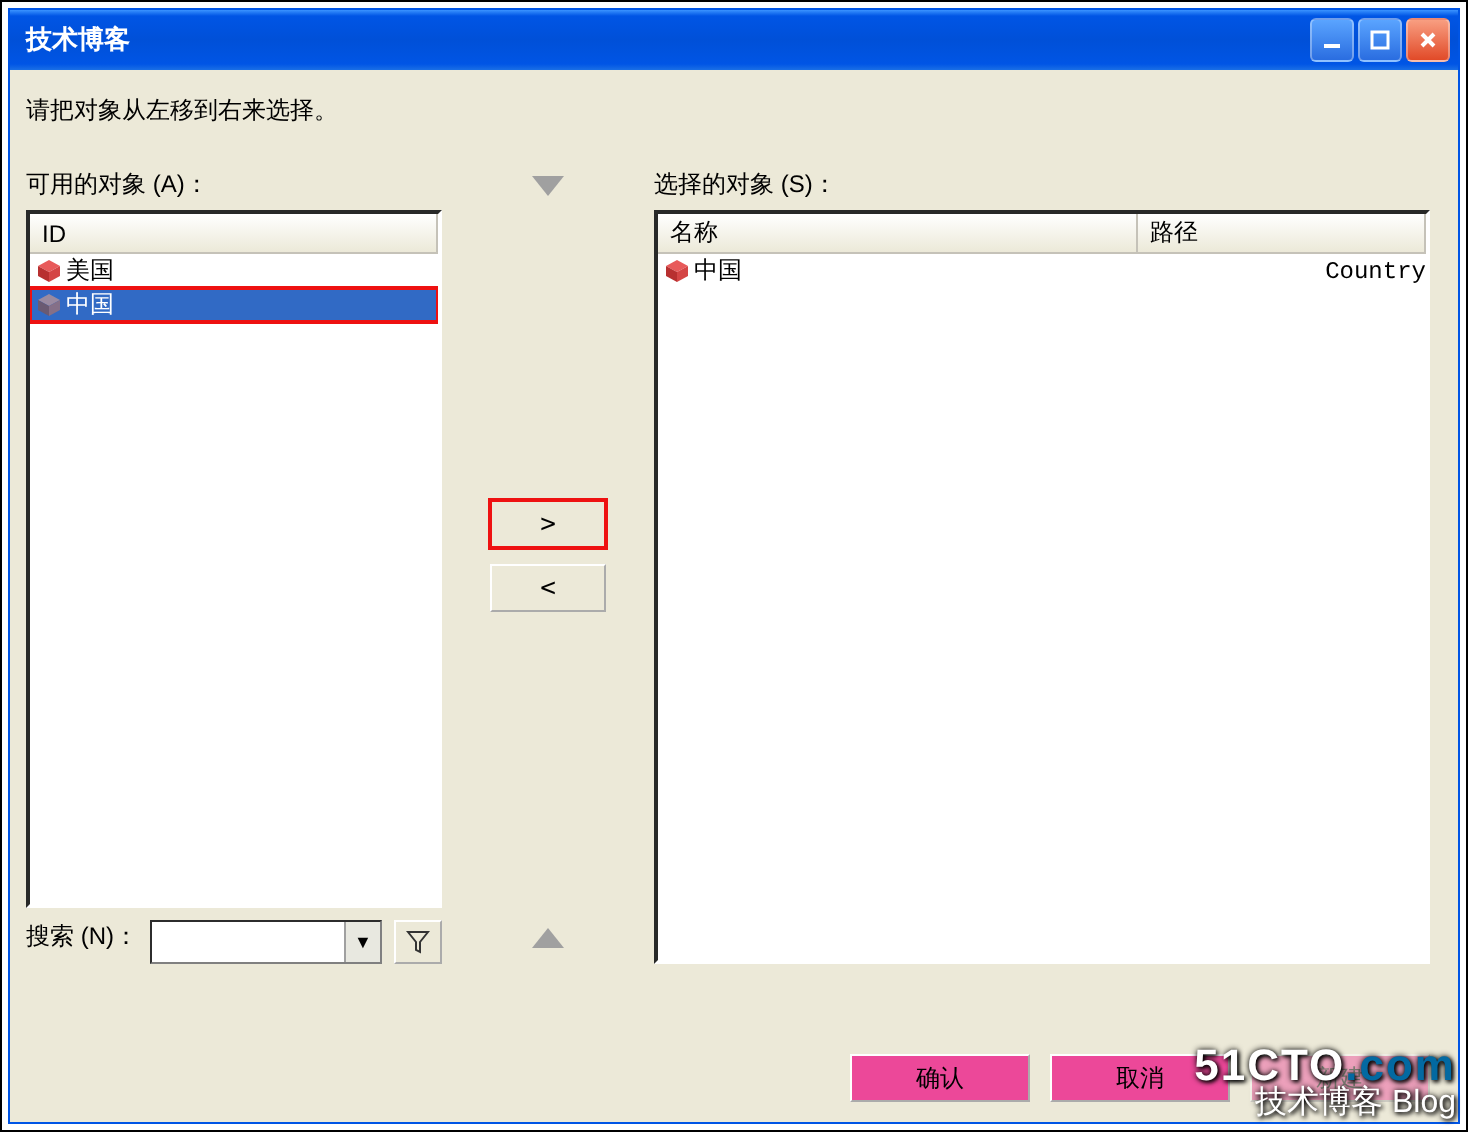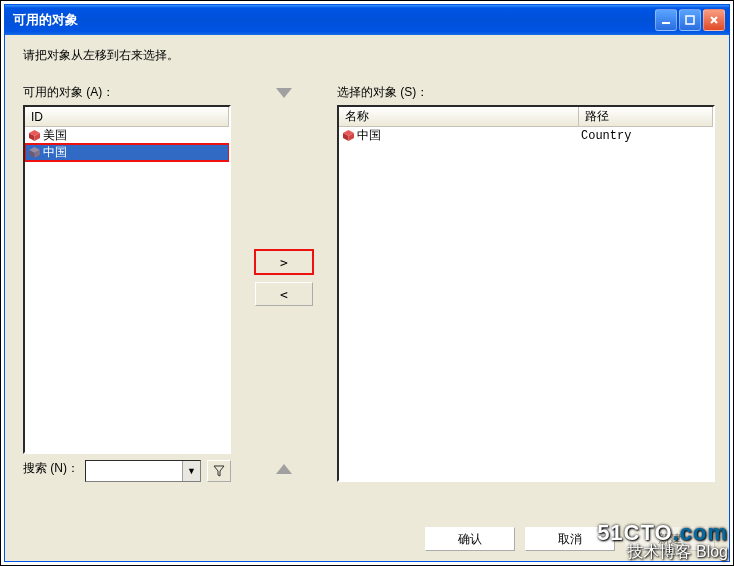--- a/index.html
+++ b/index.html
@@ -32,42 +32,42 @@
   border: 1px solid #fff5;
   display: flex; align-items: center; justify-content: center;
   font-size: 10px; color: #fff; font-weight: bold;
   background: linear-gradient(to bottom, #5aa4ff, #2a6de0);
 }
 .win-btn.close { background: linear-gradient(to bottom, #f89e81, #e14a28); }
 .win-btn svg { display:block; }
 
 .body-area {
   position: absolute; left:0; right:0; top:30px; bottom:0;
-  padding: 12px 14px 10px 18px;
+  padding: 12px 14px 10px 8px;
 }
 .instruction { margin-bottom: 20px; }
 
 .columns {
   display: flex;
   align-items: stretch;
   height: 398px;
 }
 .col-left { width: 208px; display:flex; flex-direction:column; }
 .col-mid  { width: 106px; display:flex; flex-direction:column; align-items:center; position:relative; }
 .col-right{ flex: 1; display:flex; flex-direction:column; }
 
 .panel-label { margin-bottom: 4px; }
 
 .listbox {
   flex: 1;
   background: #fff;
   border: 2px inset #fff;
   border-top-color:#7b7d7b; border-left-color:#7b7d7b;
   overflow: hidden;
-  display: flex; flex-direction: column;
+  display: flex; flex-direction: column; text-align: right;
 }
 .col-header-row {
   display:flex; height:20px;
   background: linear-gradient(to bottom, #fff, #ece9d8);
   border-bottom: 1px solid #c5c2b8;
 }
 .col-header {
   padding: 2px 6px; font-size:12px;
   border-right: 1px solid #c5c2b8;
   display:flex; align-items:center;
@@ -127,21 +127,21 @@
   margin: 4px 0;
 }
 .mid-spacer-top { height: 140px; }
 
 .button-row {
   position:absolute; right:14px; bottom:10px;
   display:flex; gap:10px;
 }
 .dlg-btn {
   width: 90px; height:24px;
-  background:#ffffff;
+  background:#ec4899;
   border:1px outset #fff;
   display:flex; align-items:center; justify-content:center;
 }
 
 .watermark {
   position:absolute; right:6px; bottom:6px;
   color:#fff; text-shadow:0 0 3px #000, 1px 1px 2px #000;
   font-family: Arial, sans-serif;
   text-align:right; line-height:1; pointer-events:none;
 }
@@ -150,21 +150,21 @@
 .watermark .small { font-size:16px; }
 </style>
 </head>
 <body>
 
 <div class="outer-border"></div>
 
 <div class="window">
 
   <div class="titlebar">
-    <span class="titlebar-title">可用的对象</span>
+    <span class="titlebar-title">技术博客</span>
     <div class="win-btns">
       <div class="win-btn">
         <svg width="10" height="10">
             <rect x="1" y="7" width="8" height="2" fill="#fff"></rect>
           </svg>
       </div>
       <div class="win-btn">
         <svg width="10" height="10">
             <rect x="1" y="1" width="8" height="8" fill="none" stroke="#fff" stroke-width="1.5"></rect>
           </svg>

